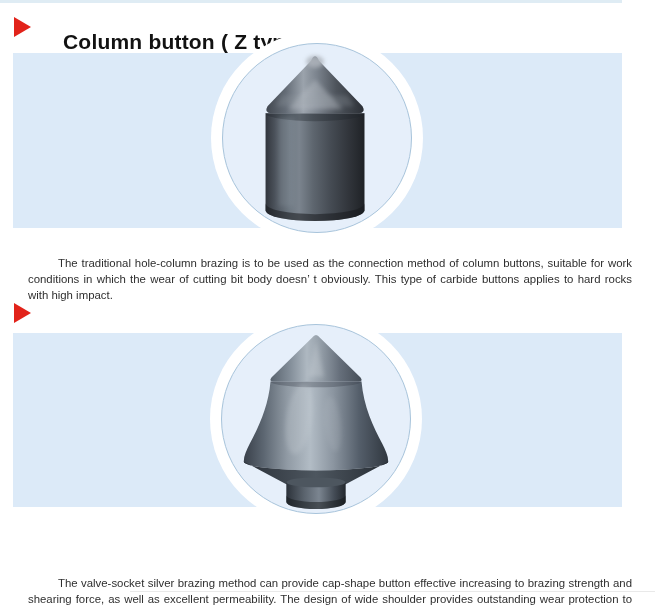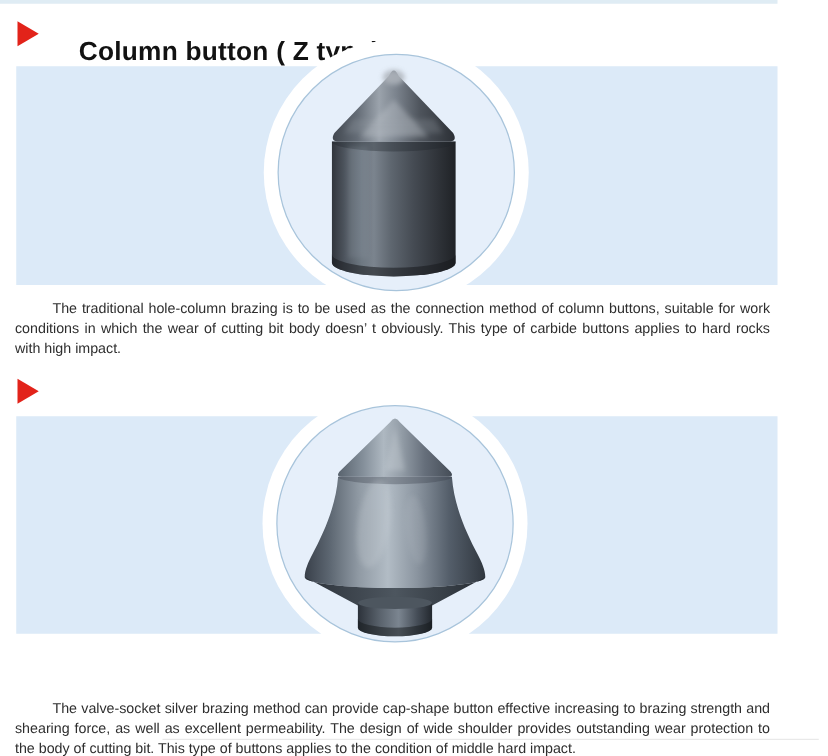--- a/index.html
+++ b/index.html
@@ -43,21 +43,21 @@
   .disc{
     position:absolute;width:190px;height:190px;border-radius:50%;
     background:#e6effa;border:1px solid #a8c4db;box-sizing:border-box;
   }
   .s1-disc{left:222px;top:43px;}
   .s2-disc{left:221px;top:324px;}
   .disc svg{position:absolute;left:0;top:0;}
 
   
   .desc{
-    position:absolute;left:12px;width:604px;margin:0;
+    position:absolute;left:12px;width:604px;margin:16px;
     font-size:11.4px;line-height:16px;color:#2e2e2e;
     text-align:justify;text-indent:30px;
     font-family:"Liberation Sans",sans-serif;
   }
   .s1-desc{top:239px;}
   .s2-desc{top:559px;}
 
   .artifact-line{
     position:absolute;left:130px;top:591px;width:525px;height:1px;
     background:#e9e9e9;

